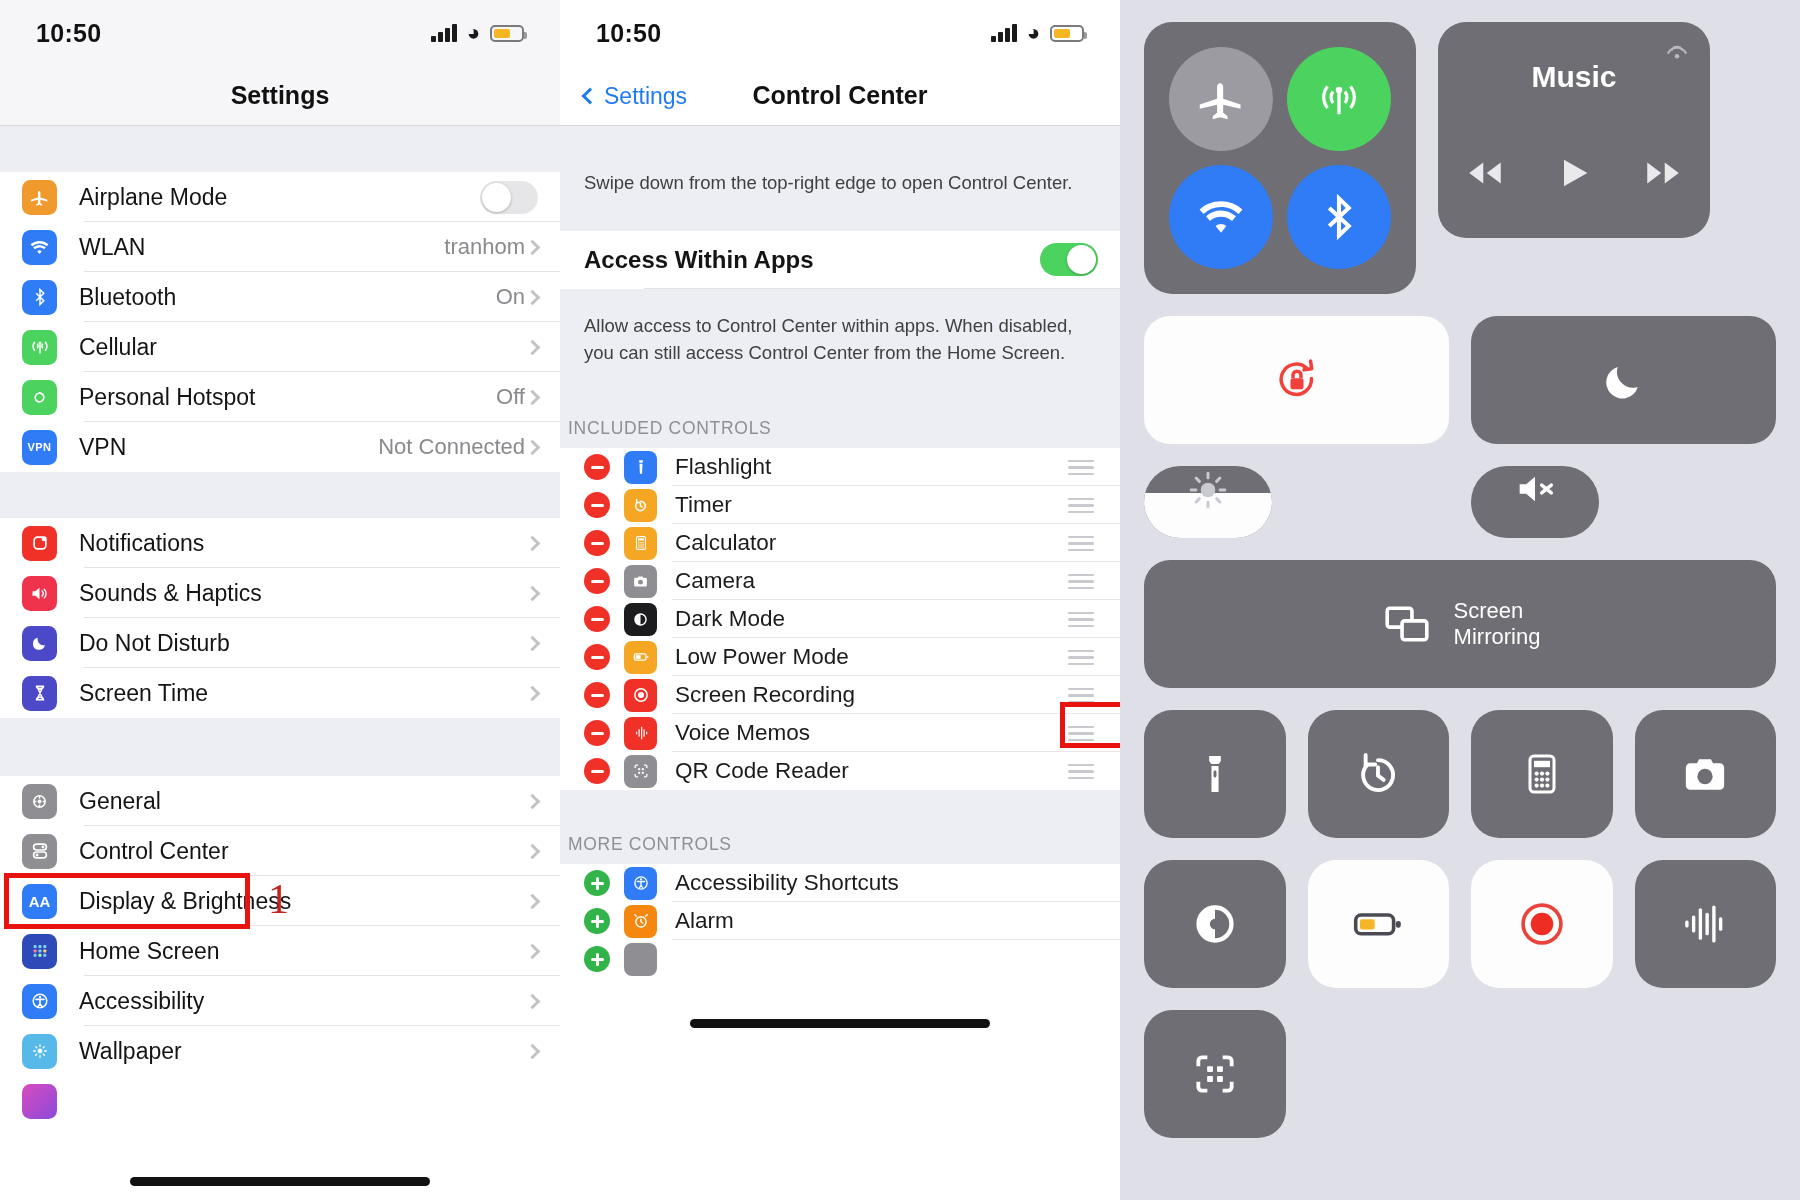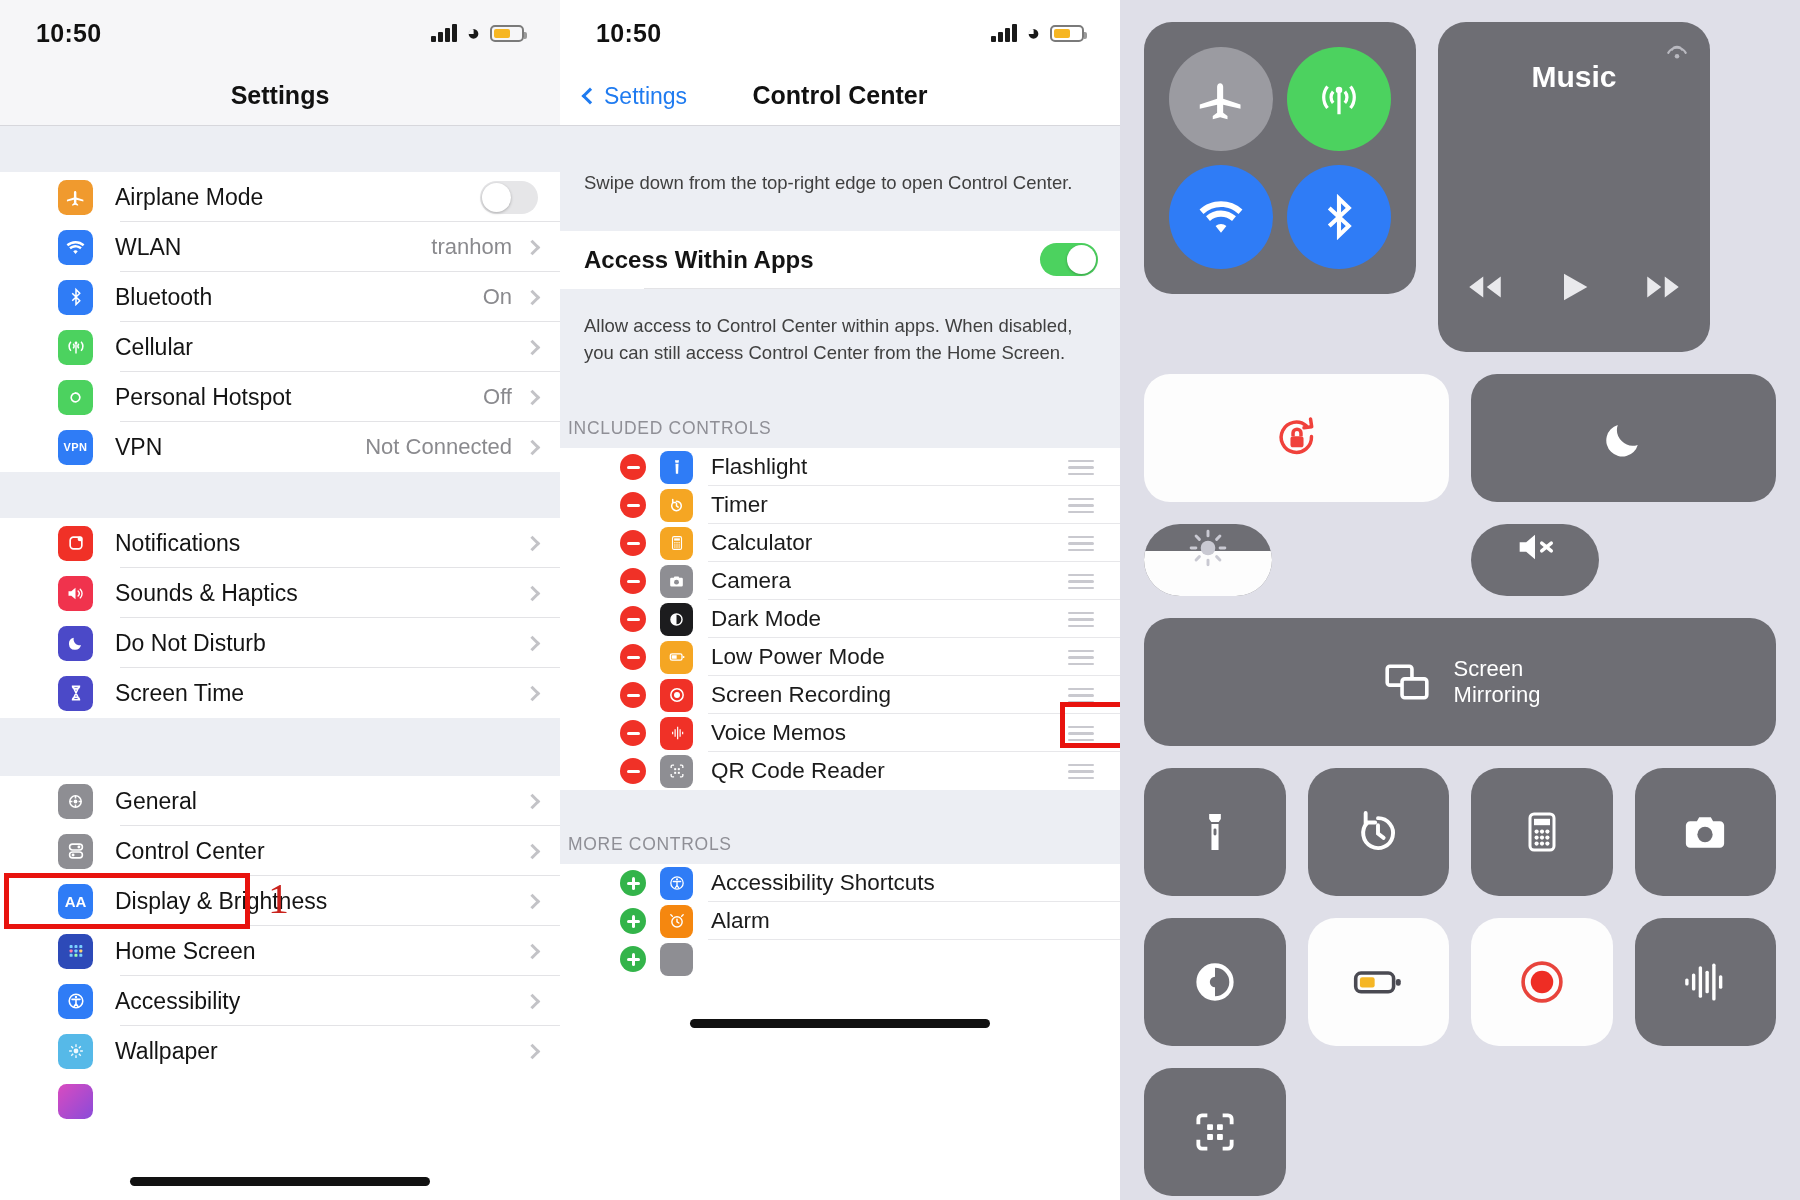--- a/index.html
+++ b/index.html
@@ -60,40 +60,40 @@
     display: flex; align-items: center; gap: 6px;
     color: #1f7bf0; font-size: 23px;
   }
   .chev-back {
     width: 12px; height: 12px; border-left: 3.5px solid #1f7bf0;
     border-bottom: 3.5px solid #1f7bf0; transform: rotate(45deg);
     margin-right: 2px;
   }
 
   
-  .list { background: #3b82f6; margin-left: 36px; }
+  .list { background: #3b82f6; }
   .gap { height: 46px; background: #eceef3; }
   .gap.tall { height: 58px; }
   .row {
     display: flex; align-items: center; height: 50px;
     padding-left: 22px; position: relative; background: #fff;
   }
   .row::after{
     content:""; position:absolute; left: 84px; right: 0; bottom: 0;
     height: 1px; background: #e3e3e6;
   }
   .row.last::after{ display:none; }
   .app-ico {
     width: 35px; height: 35px; border-radius: 8.5px; flex: 0 0 35px;
     display:flex; align-items:center; justify-content:center;
     color:#fff; font-size: 19px; line-height:1; position:relative;
     overflow:hidden;
   }
   .row-label { margin-left: 22px; font-size: 23px; color: #141414; font-weight: 500; }
-  .row-right { margin-left:auto; display:flex; align-items:center; gap: 15px; padding-right: 22px; }
+  .row-right { margin-left:auto; display:flex; align-items:center; gap: 2px; padding-right: 22px; }
   .row-value { font-size: 22px; color: #8a8a8e; }
   .chev {
     width: 11px; height: 11px; border-top: 3px solid #c3c3c7;
     border-right: 3px solid #c3c3c7; transform: rotate(45deg);
   }
   .toggle {
     width: 58px; height: 33px; border-radius: 17px; background:#e6e6e8;
     position:relative; flex: 0 0 58px;
   }
   .toggle .knob{
@@ -158,21 +158,21 @@
     width: 272px; height: 272px; display:grid;
     grid-template-columns: 1fr 1fr; grid-template-rows: 1fr 1fr;
     place-items:center; padding: 18px;
   }
   .circ{ width: 104px;height:104px;border-radius:50%;display:flex;align-items:center;justify-content:center;}
   .circ svg{ width: 52px; height:52px; }
   .c-gray{ background:#9b9ba1; }
   .c-green{ background:#4cd25f; }
   .c-blue{ background:#2f7cf6; }
   .music-tile{
-    width: 272px;height:330px; position:relative; display:flex;flex-direction:column;
+    width: 272px;height:216px; position:relative; display:flex;flex-direction:column;
     align-items:center; justify-content:space-between; padding: 38px 0 44px 0;
   }
   .music-title{ color:#fff; font-size: 30px; font-weight:bold; }
   .music-ctrls{ display:flex; align-items:center; gap: 48px; }
   .music-ctrls svg{ fill: #e9e9ec; }
   .airplay-ico{ position:absolute; top: 14px; right: 18px; }
 
   .cc-mid { display:grid; grid-template-columns: repeat(2, 1fr); gap: 22px; }
   .sq { height: 128px; border-radius: 26px; display:flex;align-items:center;justify-content:center; }
   .mirror-tile{

